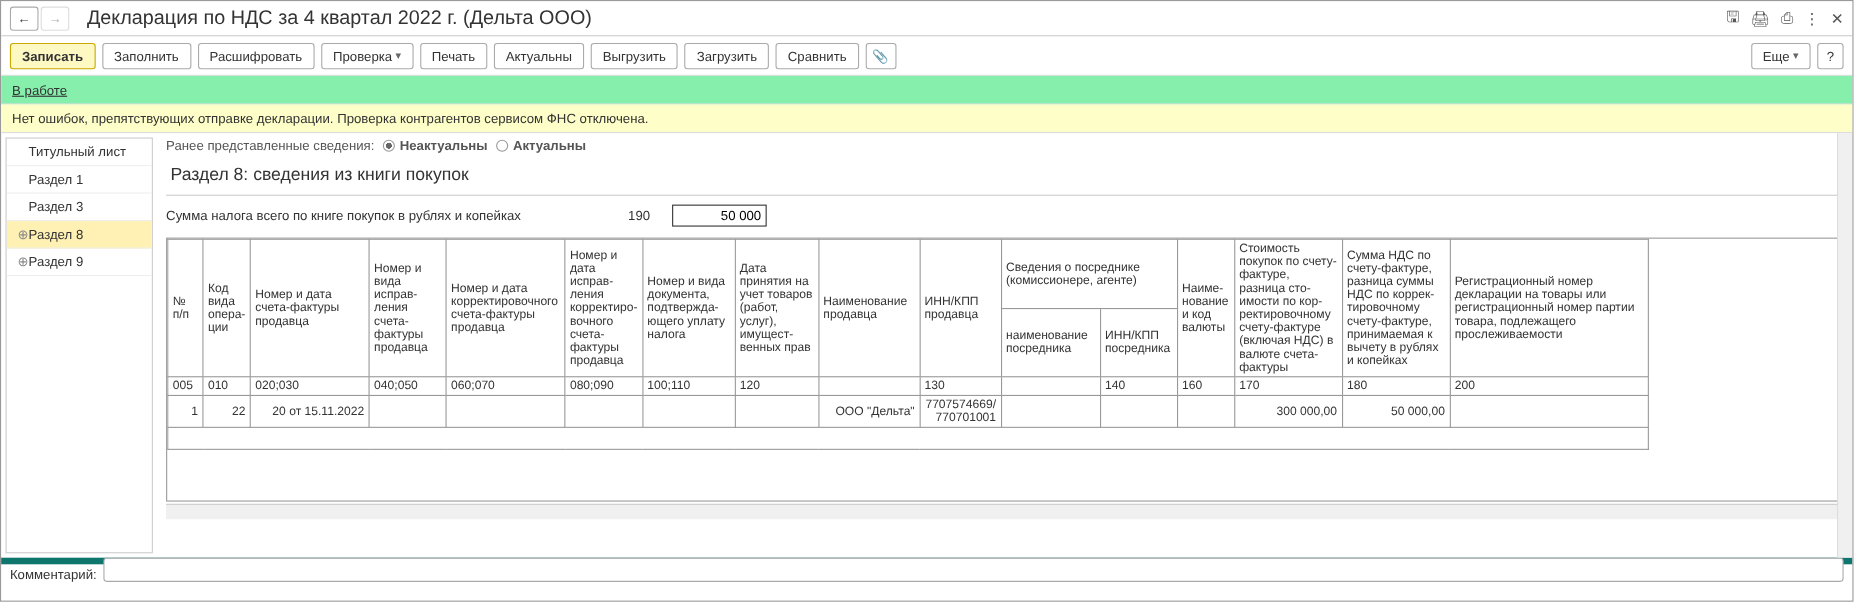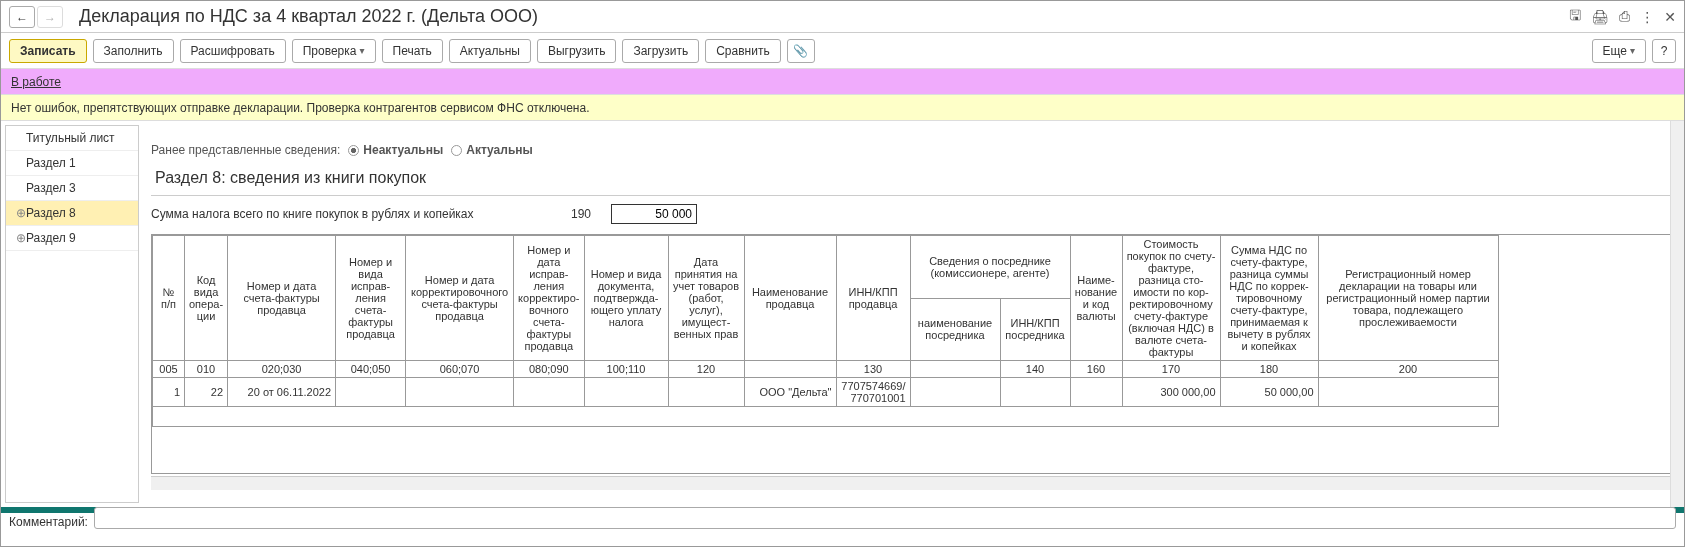--- a/index.html
+++ b/index.html
@@ -9,40 +9,40 @@
 .nav-btn { width: 26px; height: 22px; border: 1px solid #aaa; background: #fff; border-radius: 3px; display: flex; align-items: center; justify-content: center; cursor: pointer; }
 .title { font-size: 18px; font-weight: normal; flex: 1; }
 .title-icons { display: flex; gap: 10px; align-items: center; }
 .title-icons span { cursor: pointer; color: #555; font-size: 14px; }
 .toolbar { display: flex; align-items: center; padding: 6px 8px; gap: 6px; border-bottom: 1px solid #ddd; height: 36px; }
 .btn { padding: 4px 10px; border: 1px solid #aaa; border-radius: 3px; background: #fff; cursor: pointer; font-size: 12px; height: 24px; display: flex; align-items: center; }
 .btn.primary { background: #fef9c3; border-color: #c9a800; font-weight: bold; }
 .btn.drop::after { content: " ▾"; font-size: 10px; color: #666; margin-left: 3px; }
 .toolbar-right { margin-left: auto; display: flex; gap: 6px; }
 .btn.help { width: 24px; justify-content: center; }
-.status-bar { background: #f0abfc; padding: 6px 10px; font-size: 12px; text-decoration: underline; border-bottom: 1px solid #ddd; height: 26px; }
+.status-bar { background: #86efac; padding: 6px 10px; font-size: 12px; text-decoration: underline; border-bottom: 1px solid #ddd; height: 26px; }
 .info-bar { background: #feffc8; padding: 6px 10px; font-size: 12px; border-bottom: 1px solid #ddd; height: 26px; }
 .main { display: flex; height: 386px; }
 .sidebar { width: 134px; border: 1px solid #ccc; margin: 4px; background: #fff; overflow-y: auto; }
 .side-item { padding: 5px 10px; border-bottom: 1px solid #eee; cursor: pointer; font-size: 12px; display: flex; align-items: center; }
 .side-item.active { background: #fff0b3; }
 .side-item .marker { width: 10px; display: inline-block; color: #888; }
-.content { flex: 1; padding: 22px 8px; overflow: hidden; position: relative; }
+.content { flex: 1; padding: 4px 8px; overflow: hidden; position: relative; }
 .radio-row { display: flex; align-items: center; gap: 8px; margin-bottom: 6px; font-size: 12px; color: #555; }
 .radio-item { display: flex; align-items: center; gap: 4px; font-weight: bold; }
 .radio-dot { width: 11px; height: 11px; border: 1px solid #999; border-radius: 50%; }
 .radio-dot.sel { background: radial-gradient(circle, #666 40%, #fff 45%); }
 .section-title { font-size: 16px; font-weight: normal; padding: 6px 4px 8px; border-bottom: 1px solid #ccc; margin-bottom: 8px; }
 .sum-row { display: flex; align-items: center; gap: 10px; margin-bottom: 10px; font-size: 12px; }
 .sum-row .label { width: 400px; }
 .sum-row .code { width: 40px; text-align: center; }
 .sum-row input { width: 86px; text-align: right; border: 1px solid #333; padding: 2px 4px; font-size: 12px; height: 20px; }
 .table-wrap { overflow-x: auto; border: 1px solid #999; height: 240px; }
 table { border-collapse: collapse; font-size: 11px; }
-th, td { border: 1px solid #999; padding: 2px 4px; text-align: center; vertical-align: middle; }
+th, td { border: 1px solid #999; padding: 2px 4px; text-align: left; vertical-align: middle; }
 th { background: #fff; font-weight: normal; }
 td.r { text-align: right; }
 td.l { text-align: right; }
 .hscroll { height: 14px; background: #f0f0f0; border-top: 1px solid #ccc; margin-top: 2px; }
 .footer { display: flex; align-items: flex-end; padding: 10px 8px; gap: 6px; border-top: 6px solid #0f766e; height: 32px; }
 .footer input { flex: 1; border: 1px solid #aaa; border-radius: 3px; padding: 3px 6px; height: 22px; }
 .attach-btn { width: 28px; height: 24px; border: 1px solid #aaa; border-radius: 3px; background: #fff; display: flex; align-items: center; justify-content: center; cursor: pointer; }
 .vscroll { position: absolute; right: 0; top: 0; width: 14px; height: 100%; background: #f0f0f0; border-left: 1px solid #ddd; }
 </style>
 </head>
@@ -168,21 +168,21 @@
             <td>160</td>
             <td>170</td>
             <td>180</td>
             <td>200</td>
           </tr>
         </thead>
         <tbody>
           <tr>
             <td class="r">1</td>
             <td class="l">22</td>
-            <td class="l">20 от 06.11.2022</td>
+            <td class="l">20 от 15.11.2022</td>
             <td></td>
             <td></td>
             <td></td>
             <td></td>
             <td></td>
             <td class="l">ООО "Дельта"</td>
             <td class="l"><span>7707574669/</span><br><span>770701001</span></td>
             <td></td>
             <td></td>
             <td></td>

